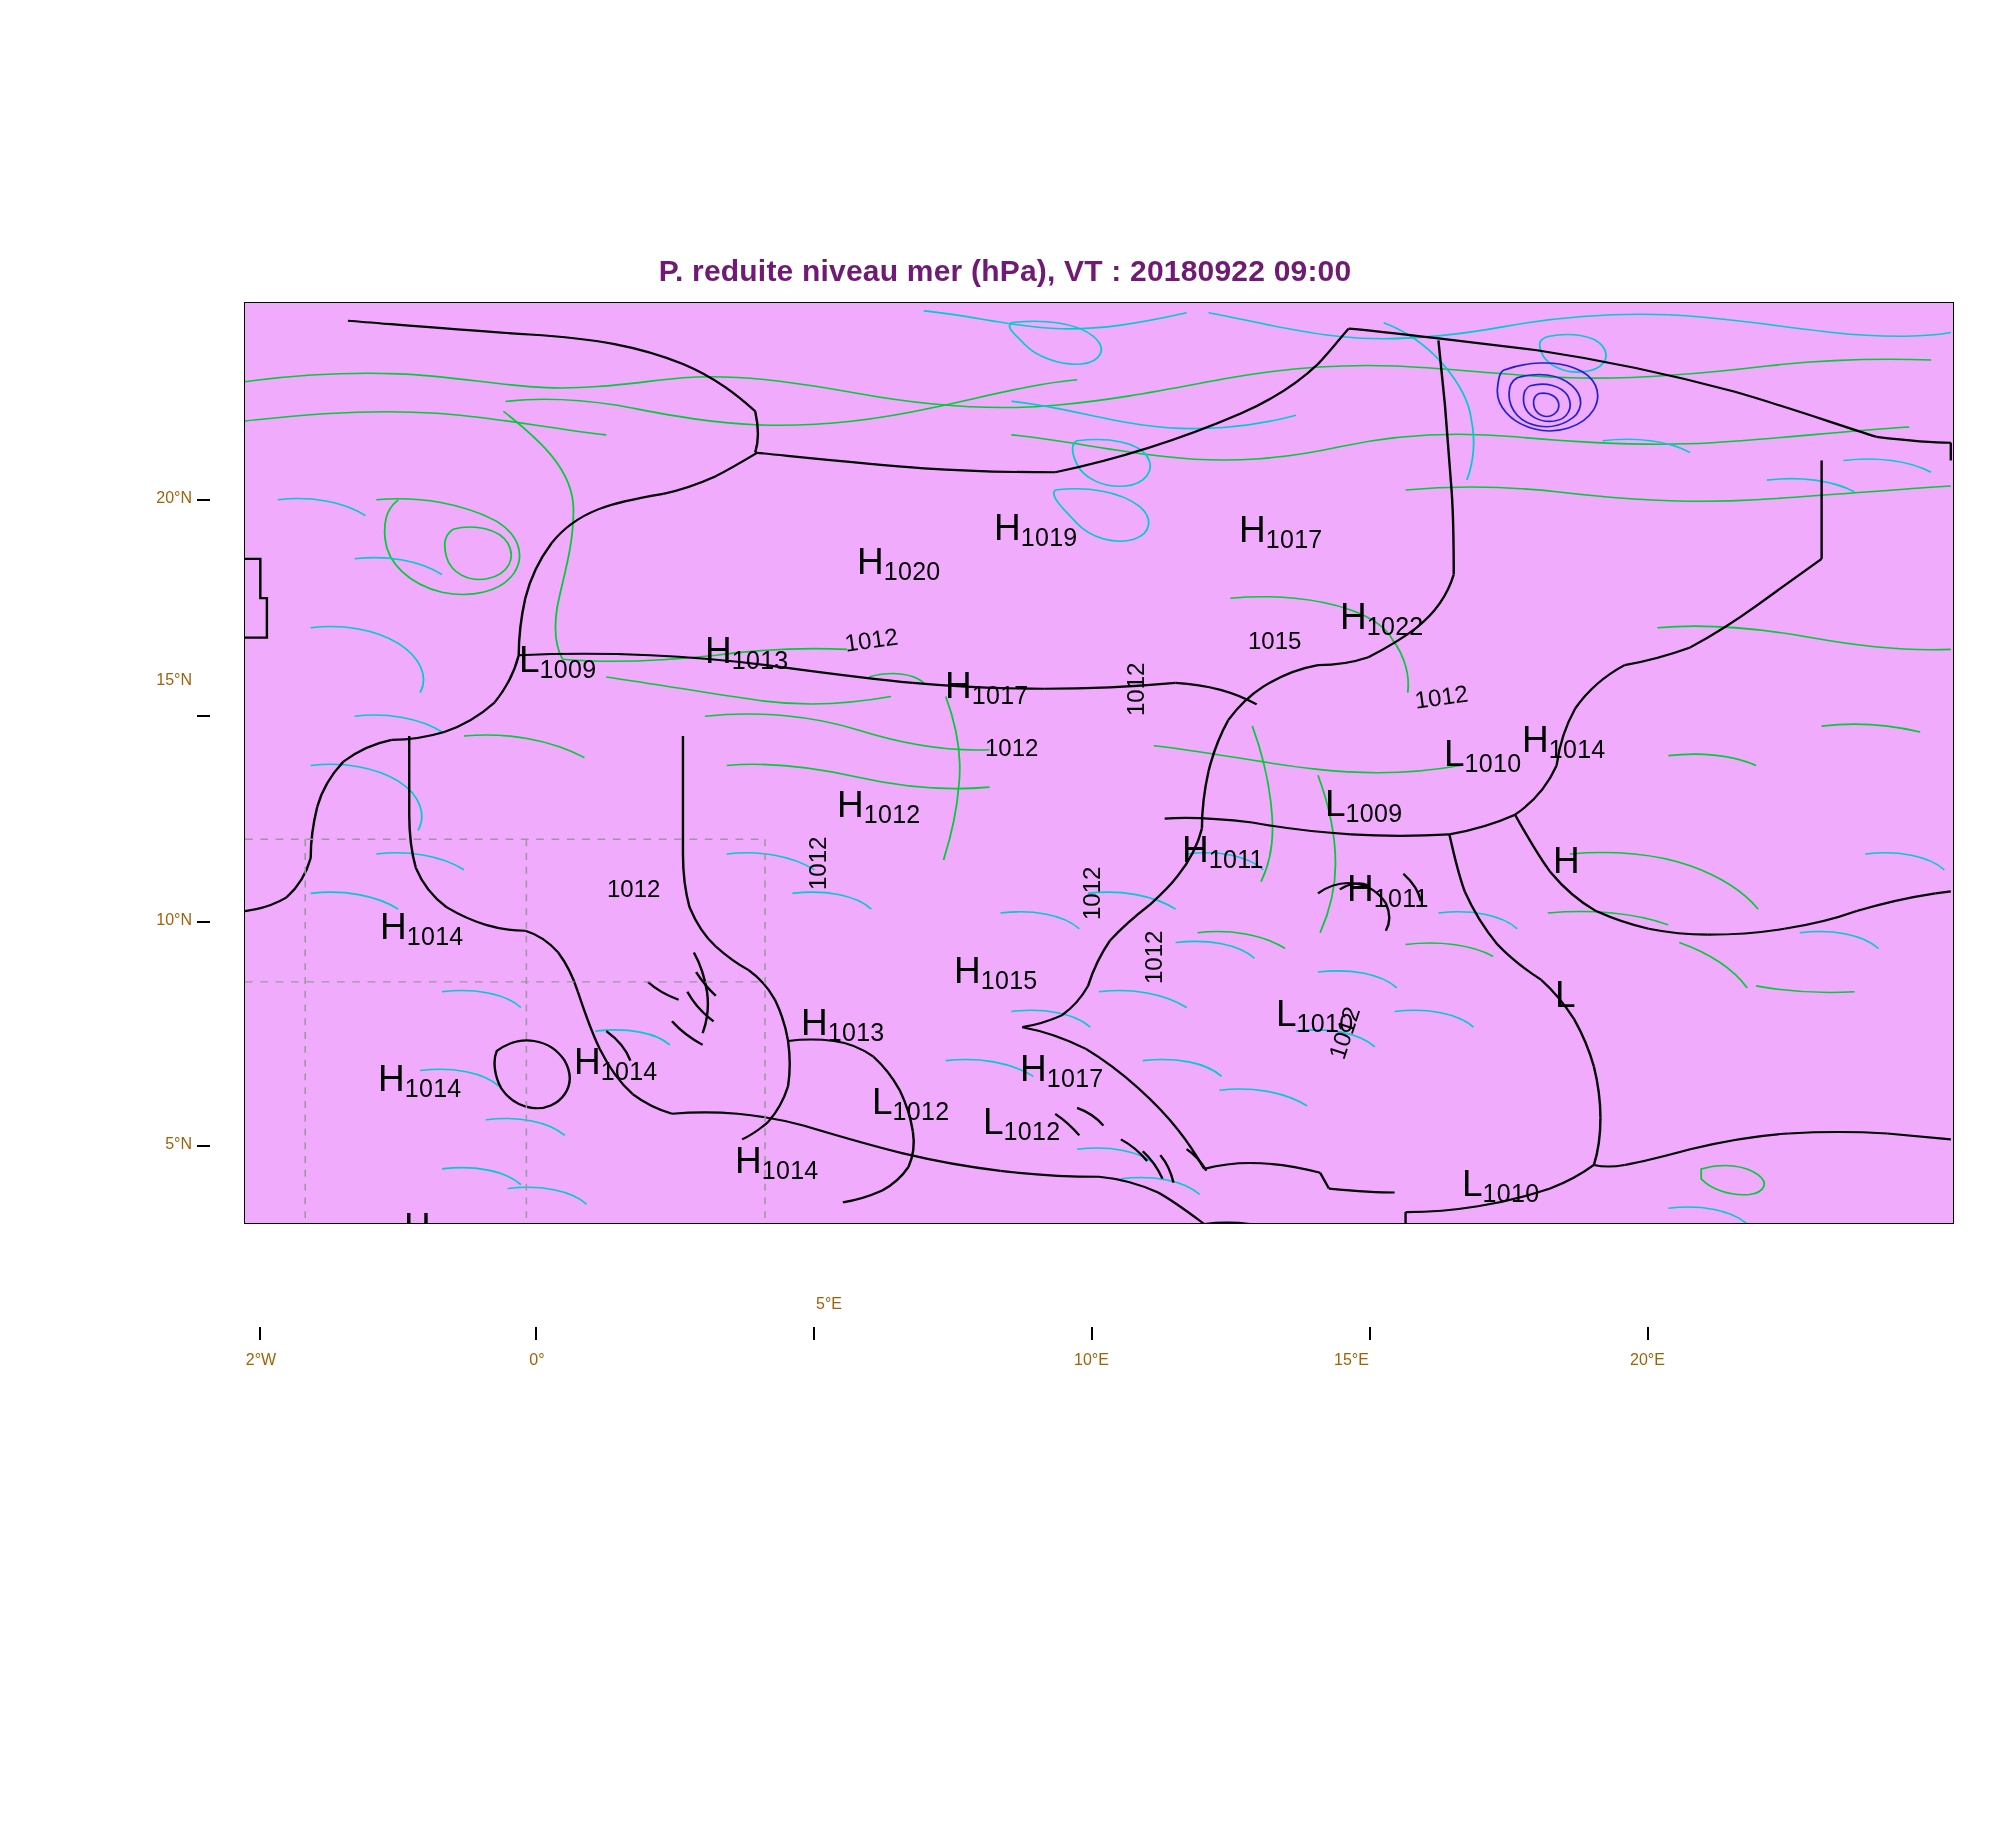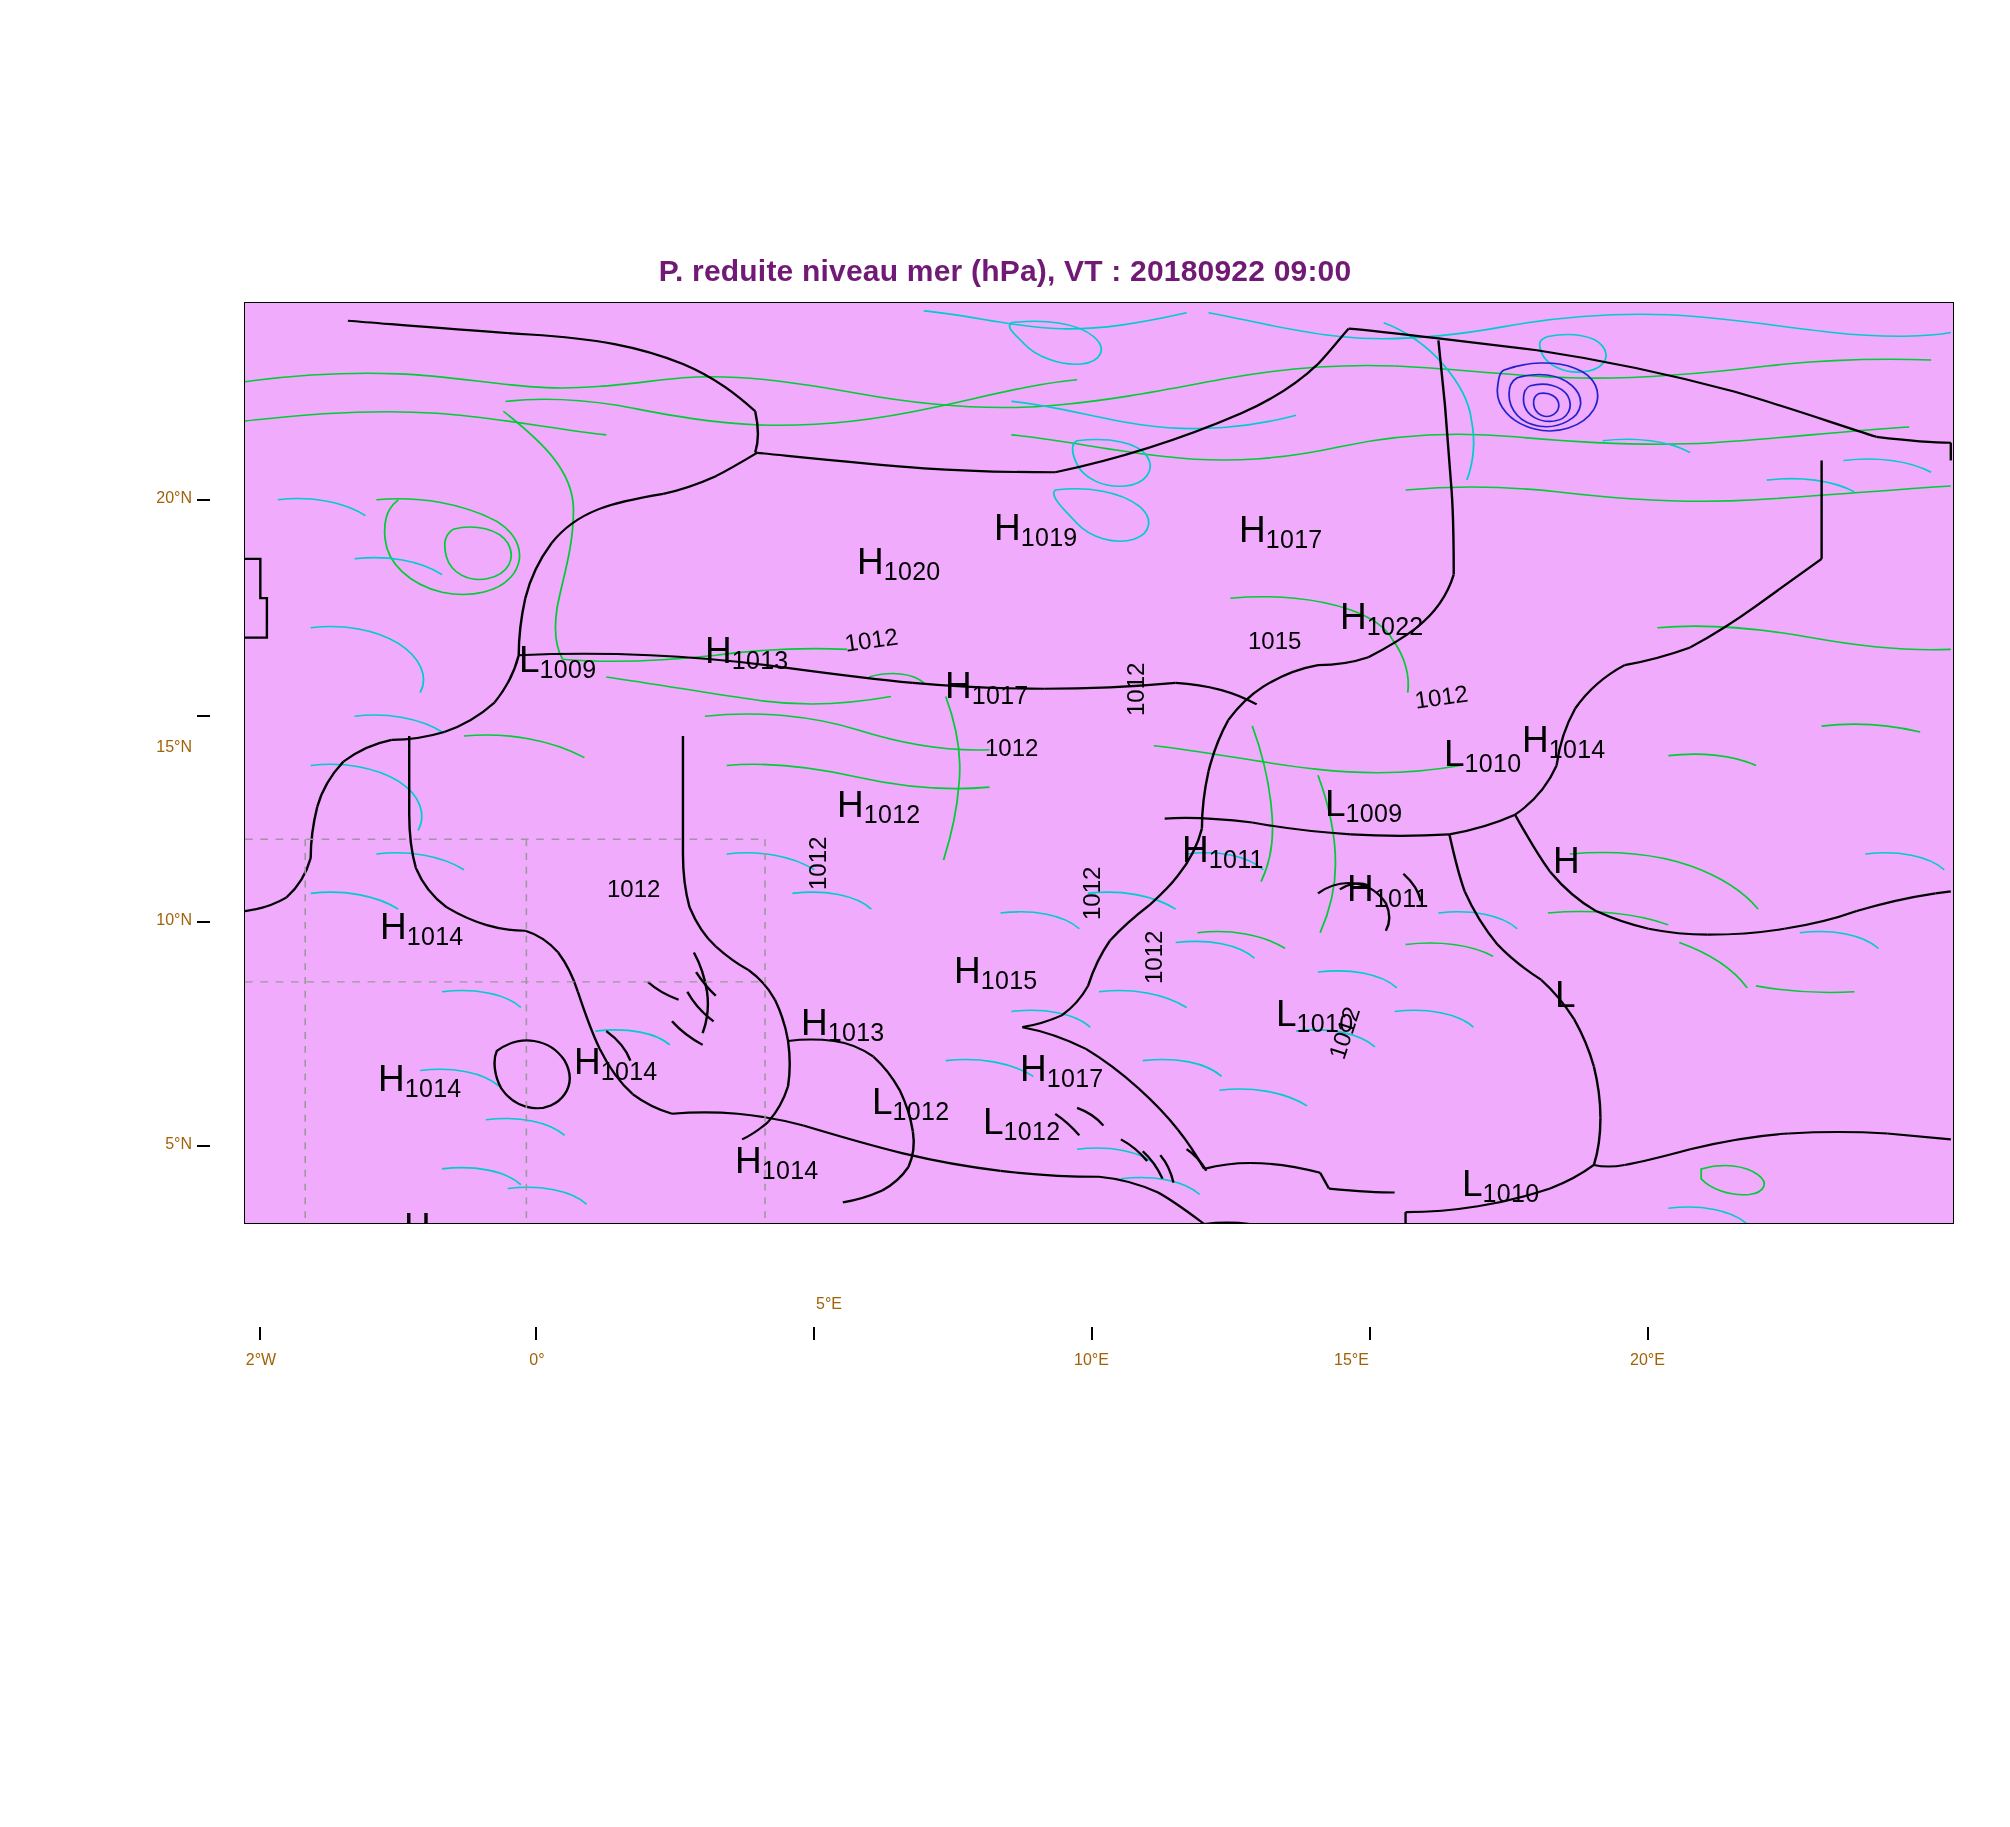--- a/index.html
+++ b/index.html
@@ -385,21 +385,21 @@
     <div class="clabel vert" style="left:833px; top:617px;">1012</div>
     <div class="clabel vert" style="left:895px; top:681px;">1012</div>
     <div class="clabel tilt2" style="left:1078px; top:751px;">1012</div>
 
   </div>
 
   <div class="tickmark" style="left:197px; top:499px; width:12.8px; height:1.8px;"></div>
   <div class="axis-label ytick-label" style="left:124px; top:489px; width:68px;">20°N</div>
 
   <div class="tickmark" style="left:197px; top:715px; width:12.8px; height:1.8px;"></div>
-  <div class="axis-label ytick-label" style="left:124px; top:738px; width:68px;">15°N</div>
+  <div class="axis-label ytick-label" style="left:124px; top:671px; width:68px;">15°N</div>
 
   <div class="tickmark" style="left:197px; top:921px; width:12.8px; height:1.8px;"></div>
   <div class="axis-label ytick-label" style="left:124px; top:911px; width:68px;">10°N</div>
 
   <div class="tickmark" style="left:197px; top:1145px; width:12.8px; height:1.8px;"></div>
   <div class="axis-label ytick-label" style="left:124px; top:1135px; width:68px;">5°N</div>
 
   <div class="tickmark" style="left:259px; top:1327px; width:1.8px; height:12.8px;"></div>
   <div class="axis-label" style="left:232px; top:1351px; width:58px; text-align:center;">2°W</div>
 

